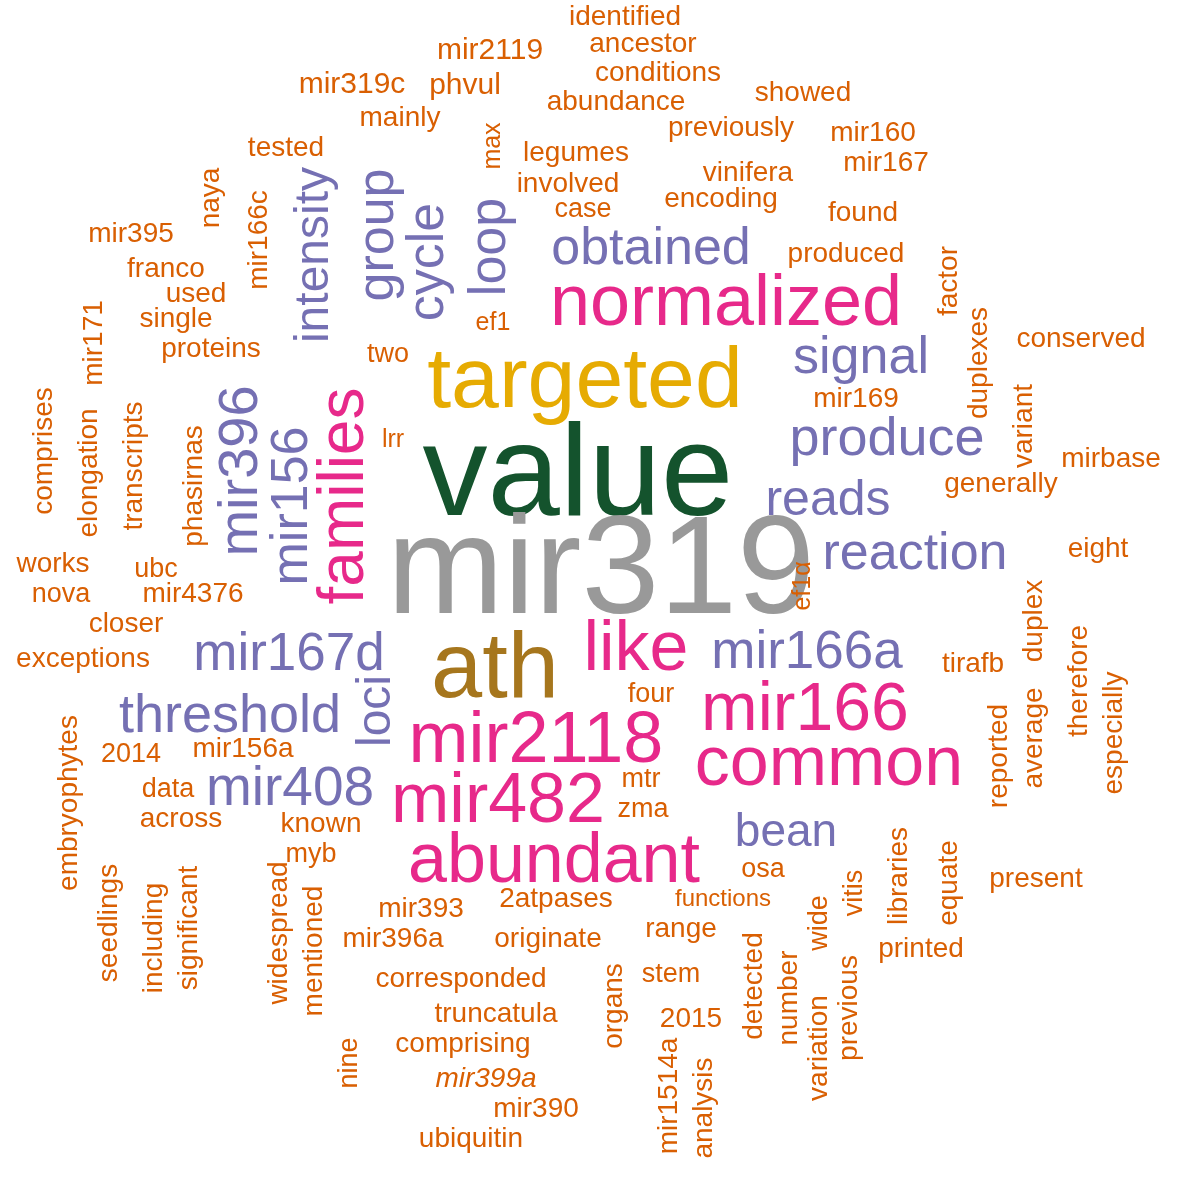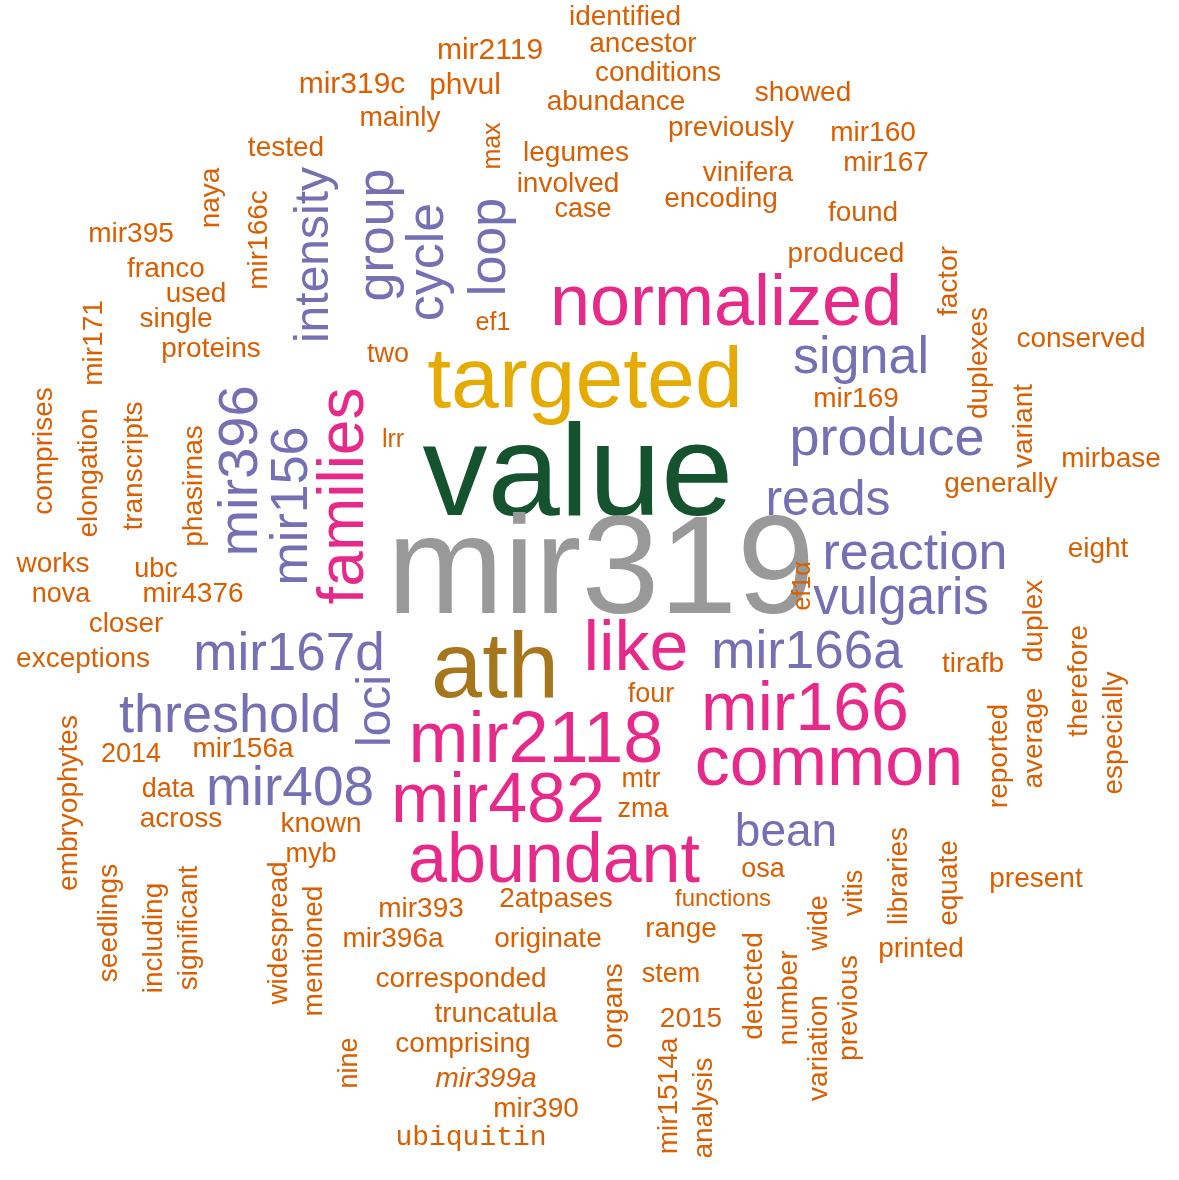--- a/index.html
+++ b/index.html
@@ -36,25 +36,25 @@
     <span class="word" style="left: 585px; top: 377px; font-size: 86px; color: rgb(230, 171, 2);">targeted</span>
     <span class="word" style="left: 495px; top: 665px; font-size: 92px; color: rgb(166, 118, 29);">ath</span>
     <span class="word" style="left: 726px; top: 300px; font-size: 72px; color: rgb(231, 41, 138);">normalized</span>
     <span class="word" style="left: 536px; top: 737px; font-size: 72px; color: rgb(231, 41, 138);">mir2118</span>
     <span class="word" style="left: 498px; top: 798px; font-size: 70px; color: rgb(231, 41, 138);">mir482</span>
     <span class="word" style="left: 829px; top: 761px; font-size: 70px; color: rgb(231, 41, 138);">common</span>
     <span class="word" style="left: 554px; top: 858px; font-size: 70px; color: rgb(231, 41, 138);">abundant</span>
     <span class="word" style="left: 636px; top: 646px; font-size: 70px; color: rgb(231, 41, 138);">like</span>
     <span class="word" style="left: 805px; top: 706px; font-size: 68px; color: rgb(231, 41, 138);">mir166</span>
     <span class="word vertical" style="left: 341px; top: 496px; font-size: 64px; color: rgb(231, 41, 138);">families</span>
+    <span class="word" style="left: 651px; top: 246px; font-size: 52px; color: rgb(117, 112, 179);">obtained</span>
     <span class="word" style="left: 861px; top: 355px; font-size: 52px; color: rgb(117, 112, 179);">signal</span>
     <span class="word" style="left: 887px; top: 436px; font-size: 54px; color: rgb(117, 112, 179);">produce</span>
     <span class="word" style="left: 828px; top: 498px; font-size: 50px; color: rgb(117, 112, 179);">reads</span>
     <span class="word" style="left: 915px; top: 551px; font-size: 52px; color: rgb(117, 112, 179);">reaction</span>
-    <span class="word" style="left: 901px; top: 596px; font-size: 51px; color: rgb(117, 112, 179);">vulgaris</span>
     <span class="word" style="left: 807px; top: 649px; font-size: 53px; color: rgb(117, 112, 179);">mir166a</span>
     <span class="word" style="left: 289px; top: 651px; font-size: 53px; color: rgb(117, 112, 179);">mir167d</span>
     <span class="word" style="left: 230px; top: 713px; font-size: 54px; color: rgb(117, 112, 179);">threshold</span>
     <span class="word" style="left: 290px; top: 786px; font-size: 55px; color: rgb(117, 112, 179);">mir408</span>
     <span class="word" style="left: 786px; top: 830px; font-size: 46px; color: rgb(117, 112, 179);">bean</span>
     <span class="word vertical" style="left: 312px; top: 255px; font-size: 48px; color: rgb(117, 112, 179);">intensity</span>
     <span class="word vertical" style="left: 375px; top: 235px; font-size: 52px; color: rgb(117, 112, 179);">group</span>
     <span class="word vertical" style="left: 425px; top: 262px; font-size: 52px; color: rgb(117, 112, 179);">cycle</span>
     <span class="word vertical" style="left: 487px; top: 247px; font-size: 52px; color: rgb(117, 112, 179);">loop</span>
     <span class="word vertical" style="left: 238px; top: 471px; font-size: 56px; color: rgb(117, 112, 179);">mir396</span>
@@ -153,14 +153,14 @@
     <span class="word vertical" style="left: 613px; top: 1006px; font-size: 28px; color: rgb(217, 95, 2);">organs</span>
     <span class="word" style="left: 496px; top: 1013px; font-size: 28px; color: rgb(217, 95, 2);">truncatula</span>
     <span class="word" style="left: 691px; top: 1018px; font-size: 28px; color: rgb(217, 95, 2);">2015</span>
     <span class="word vertical" style="left: 818px; top: 1048px; font-size: 28px; color: rgb(217, 95, 2);">variation</span>
     <span class="word" style="left: 463px; top: 1043px; font-size: 28px; color: rgb(217, 95, 2);">comprising</span>
     <span class="word vertical" style="left: 348px; top: 1063px; font-size: 27px; color: rgb(217, 95, 2);">nine</span>
     <span class="word" style="left: 486px; top: 1078px; font-size: 28px; color: rgb(217, 95, 2); font-style: italic;">mir399a</span>
     <span class="word" style="left: 536px; top: 1108px; font-size: 28px; color: rgb(217, 95, 2);">mir390</span>
     <span class="word vertical" style="left: 668px; top: 1096px; font-size: 28px; color: rgb(217, 95, 2);">mir1514a</span>
     <span class="word vertical" style="left: 703px; top: 1108px; font-size: 28px; color: rgb(217, 95, 2);">analysis</span>
-    <span class="word" style="left: 471px; top: 1138px; font-size: 28px; color: rgb(217, 95, 2); font-family: Liberation Mono, monospace;">ubiquitin</span>
+    <span class="word" style="left: 471px; top: 1138px; font-size: 28px; color: rgb(217, 95, 2);">ubiquitin</span>
   </div>
 
 </body></html>

